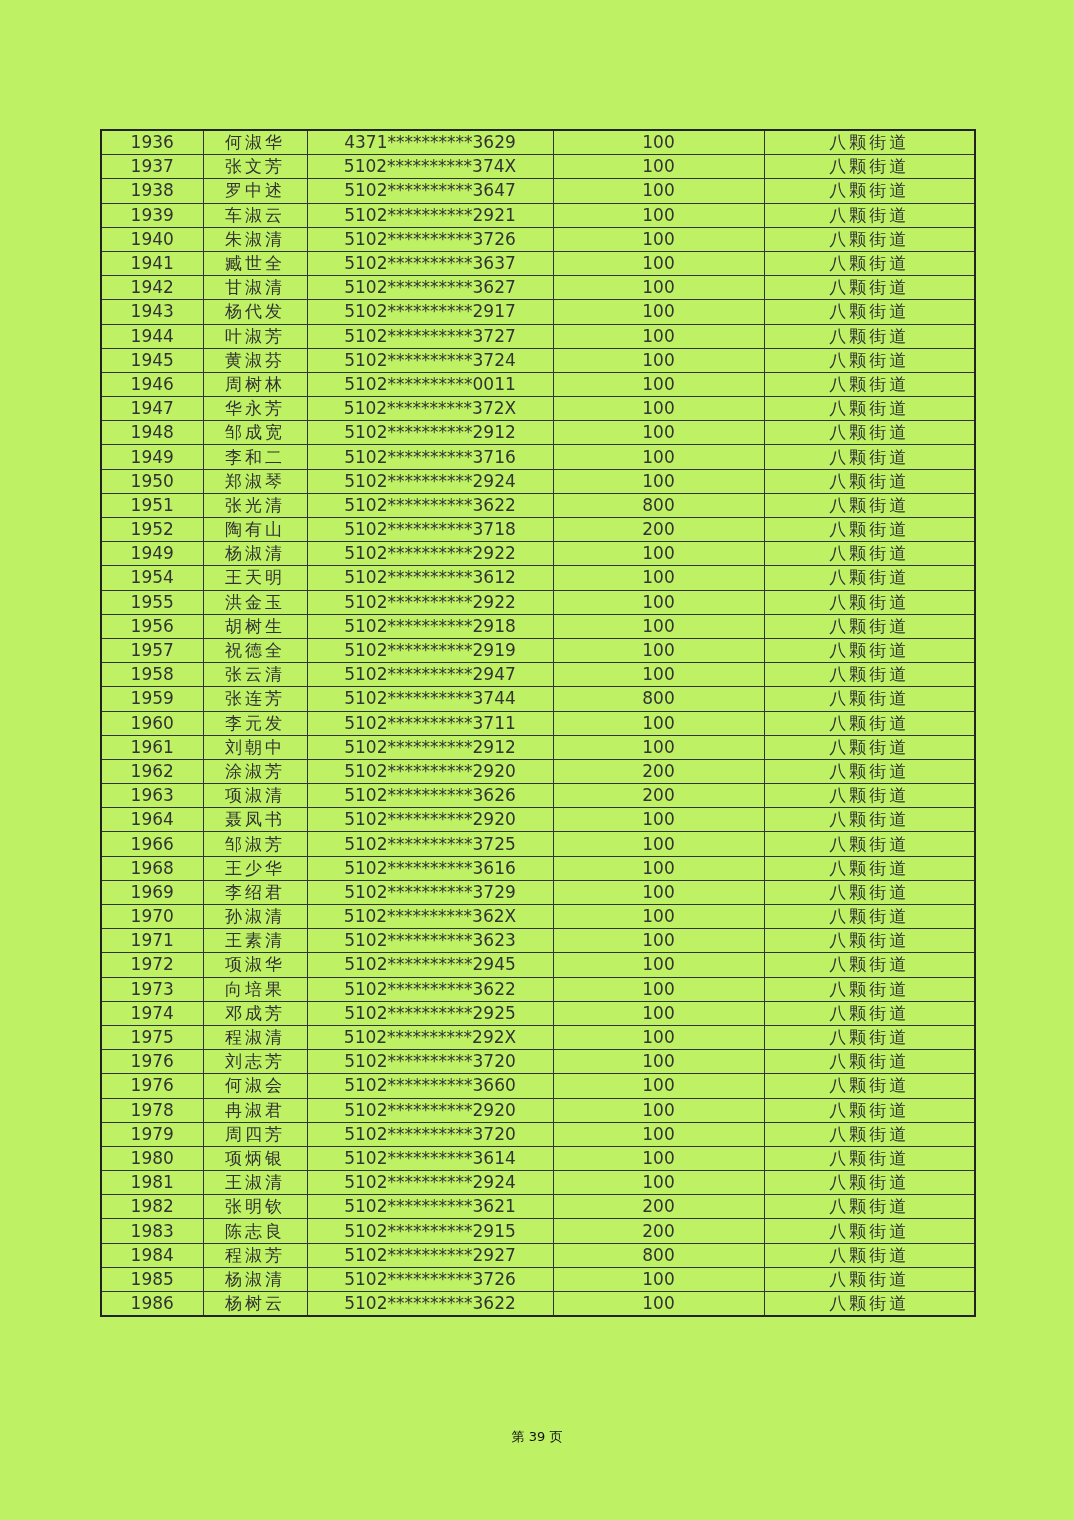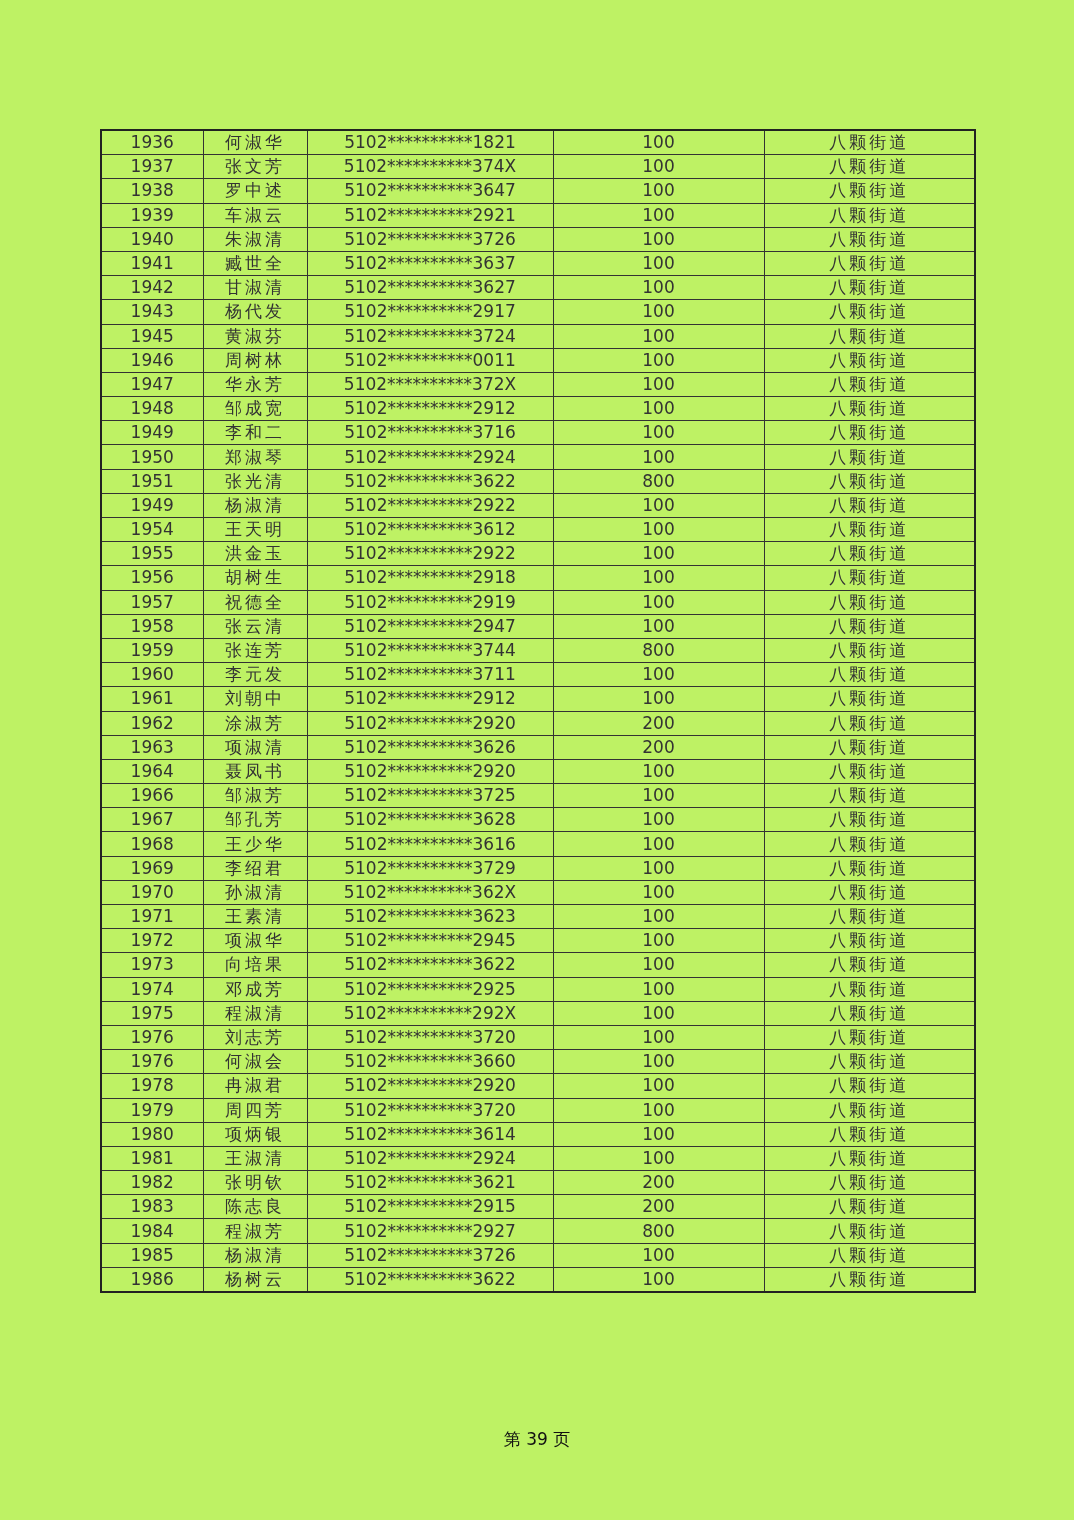--- a/index.html
+++ b/index.html
@@ -23,40 +23,40 @@
     col.c-name { width: 104px; }
     col.c-id { width: 246px; }
     col.c-amt { width: 211px; }
     col.c-area { width: 211px; }
     td.name, td.area { letter-spacing: 3px; font-size: 17px; }
     td.id { font-family: "DejaVu Sans", "Liberation Sans", sans-serif; font-size: 16.5px; letter-spacing: 0px; }
     .footer {
       position: absolute; left: 0; width: 1074px; top: 1428px;
       text-align: center;
       font-family: "DejaVu Sans", "Liberation Sans", sans-serif;
-      font-size: 17px; color: #111;
+      font-size: 13px; color: #111;
     }
   </style>
 </head>
 <body>
 
 <div class="page">
   <table class="roster">
     <colgroup>
       <col class="c-no">
         <col class="c-name">
         <col class="c-id">
         <col class="c-amt">
         <col class="c-area">
     </colgroup>
     <tbody id="roster-body">
         <tr>
           <td class="no">1936</td>
           <td class="name">何淑华</td>
-          <td class="id">5102**********1821</td>
+          <td class="id">4371**********3629</td>
           <td class="amt">100</td>
           <td class="area">八颗街道</td>
         </tr>
         <tr>
           <td class="no">1937</td>
           <td class="name">张文芳</td>
           <td class="id">5102**********374X</td>
           <td class="amt">100</td>
           <td class="area">八颗街道</td>
         </tr>
@@ -92,20 +92,27 @@
           <td class="no">1942</td>
           <td class="name">甘淑清</td>
           <td class="id">5102**********3627</td>
           <td class="amt">100</td>
           <td class="area">八颗街道</td>
         </tr>
         <tr>
           <td class="no">1943</td>
           <td class="name">杨代发</td>
           <td class="id">5102**********2917</td>
+          <td class="amt">100</td>
+          <td class="area">八颗街道</td>
+        </tr>
+        <tr>
+          <td class="no">1944</td>
+          <td class="name">叶淑芳</td>
+          <td class="id">5102**********3727</td>
           <td class="amt">100</td>
           <td class="area">八颗街道</td>
         </tr>
         <tr>
           <td class="no">1945</td>
           <td class="name">黄淑芬</td>
           <td class="id">5102**********3724</td>
           <td class="amt">100</td>
           <td class="area">八颗街道</td>
         </tr>
@@ -145,20 +152,27 @@
           <td class="area">八颗街道</td>
         </tr>
         <tr>
           <td class="no">1951</td>
           <td class="name">张光清</td>
           <td class="id">5102**********3622</td>
           <td class="amt">800</td>
           <td class="area">八颗街道</td>
         </tr>
         <tr>
+          <td class="no">1952</td>
+          <td class="name">陶有山</td>
+          <td class="id">5102**********3718</td>
+          <td class="amt">200</td>
+          <td class="area">八颗街道</td>
+        </tr>
+        <tr>
           <td class="no">1949</td>
           <td class="name">杨淑清</td>
           <td class="id">5102**********2922</td>
           <td class="amt">100</td>
           <td class="area">八颗街道</td>
         </tr>
         <tr>
           <td class="no">1954</td>
           <td class="name">王天明</td>
           <td class="id">5102**********3612</td>
@@ -232,27 +246,20 @@
           <td class="no">1964</td>
           <td class="name">聂凤书</td>
           <td class="id">5102**********2920</td>
           <td class="amt">100</td>
           <td class="area">八颗街道</td>
         </tr>
         <tr>
           <td class="no">1966</td>
           <td class="name">邹淑芳</td>
           <td class="id">5102**********3725</td>
-          <td class="amt">100</td>
-          <td class="area">八颗街道</td>
-        </tr>
-        <tr>
-          <td class="no">1967</td>
-          <td class="name">邹孔芳</td>
-          <td class="id">5102**********3628</td>
           <td class="amt">100</td>
           <td class="area">八颗街道</td>
         </tr>
         <tr>
           <td class="no">1968</td>
           <td class="name">王少华</td>
           <td class="id">5102**********3616</td>
           <td class="amt">100</td>
           <td class="area">八颗街道</td>
         </tr>

